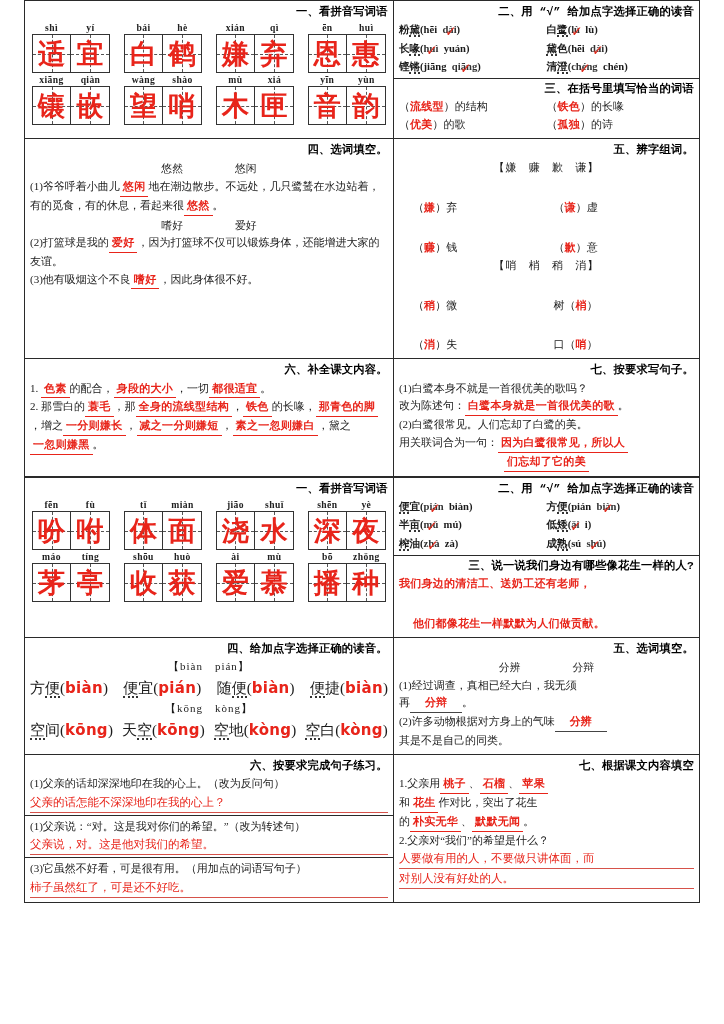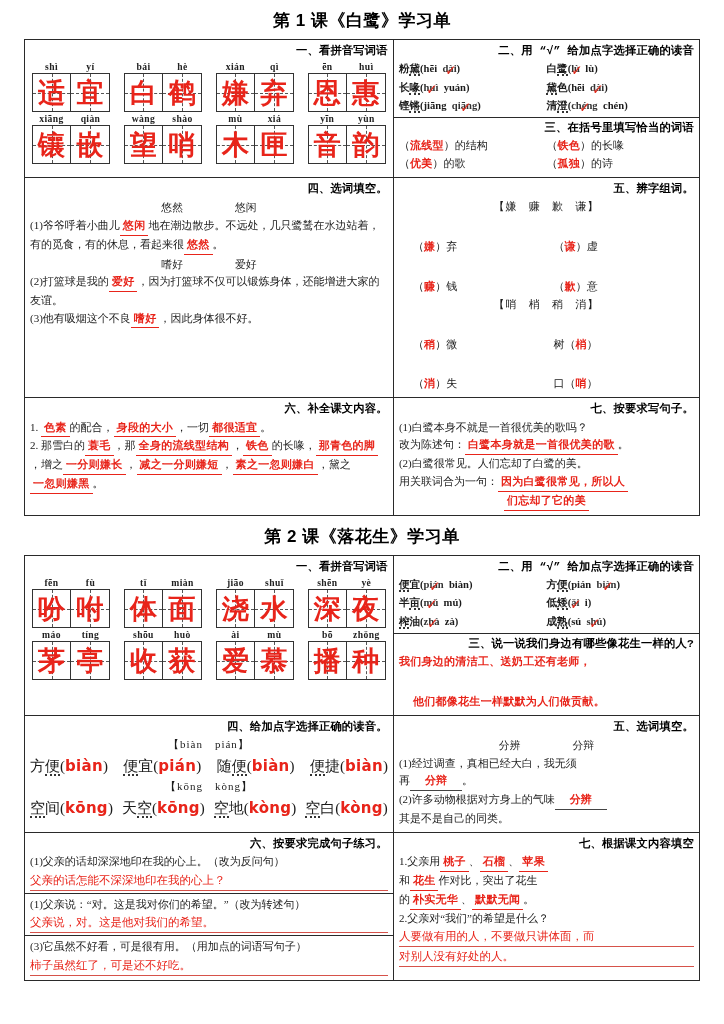--- a/index.html
+++ b/index.html
@@ -140,21 +140,20 @@
   .sep{border-bottom:1.1px solid #2a2a2a;margin:2px -5px;}
   .tiny{font-size:15px;}
   .nowrap{white-space:nowrap;}
 </style>
 </head>
 <body>
 
 <div class="page">
 
   <div class="sheet">
-    <div class="sheet-title">第 1 课《白鹭》学习单</div>
 
     <table class="grid">
       <tbody>
           <tr>
         <td class="left">
           <div class="h">一、看拼音写词语</div>
           <div id="w1s1">
                 <div class="wordrow">
                   <div class="wordcell">
                     <div class="pinyinline">
@@ -357,21 +356,20 @@
                 <div>用关联词合为一句：<span class="ink ul">因为白鹭很常见，所以人</span></div>
                 <div class="center"><span class="ink ul">们忘却了它的美</span></div>
               </div>
         </td>
       </tr>
     </tbody>
       </table>
   </div>
 
   <div class="sheet">
-    <div class="sheet-title">第 2 课《落花生》学习单</div>
 
     <table class="grid">
       <tbody>
           <tr>
         <td class="left">
           <div class="h">一、看拼音写词语</div>
           <div id="w2s1">
                 <div class="wordrow">
                   <div class="wordcell">
                     <div class="pinyinline">

